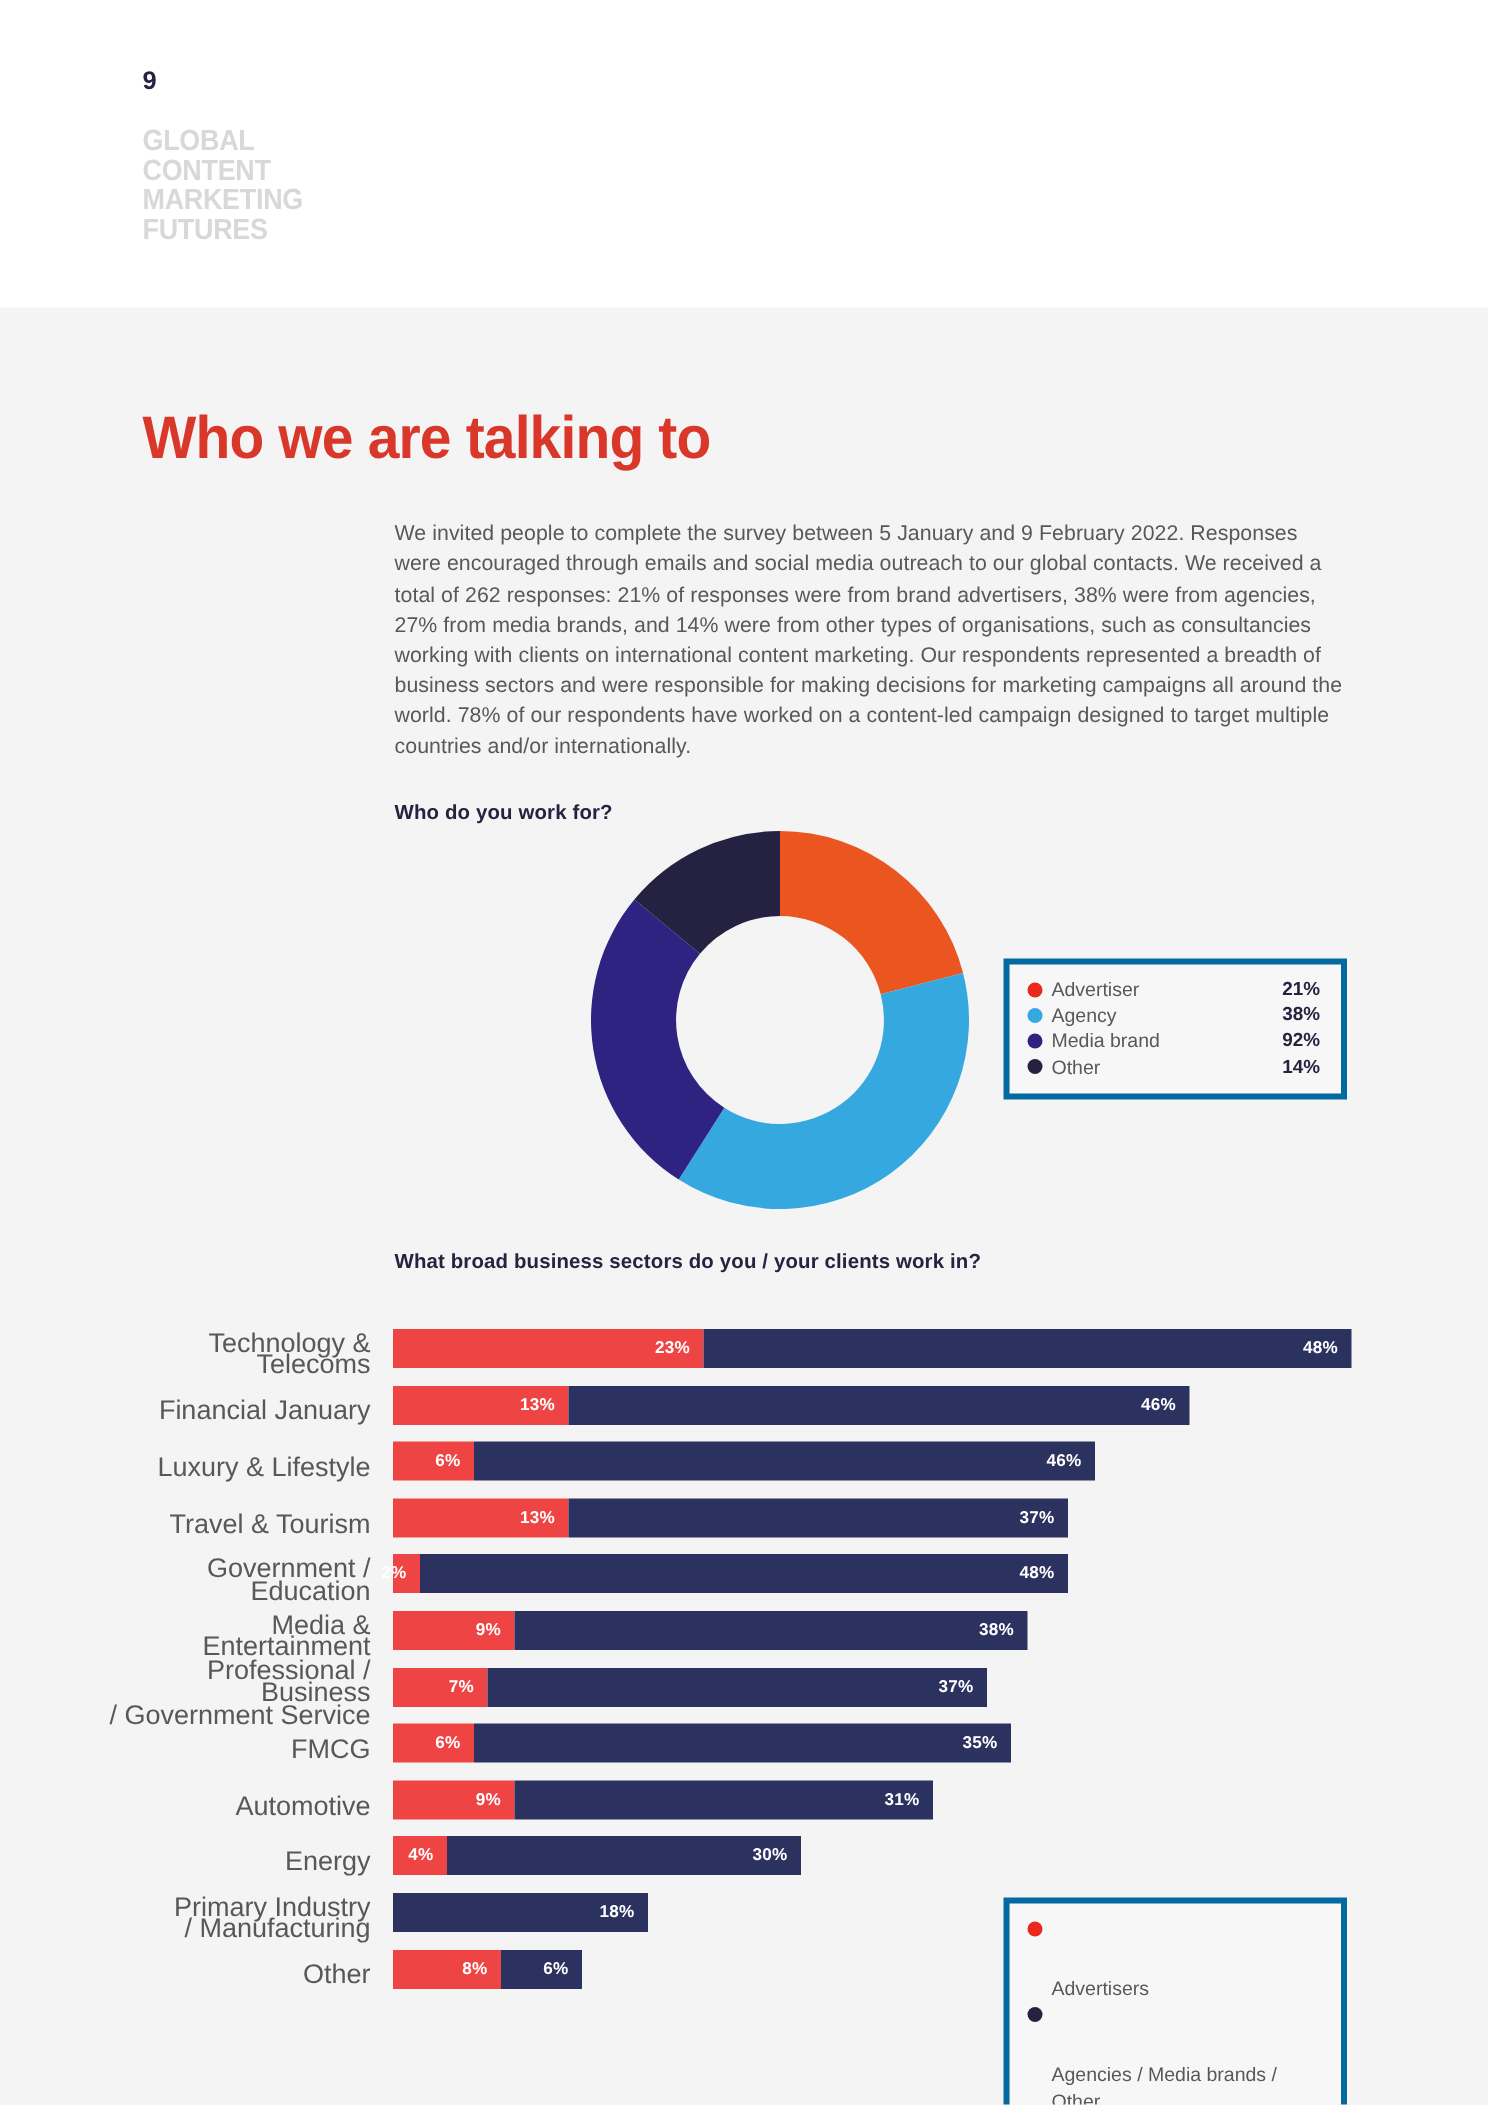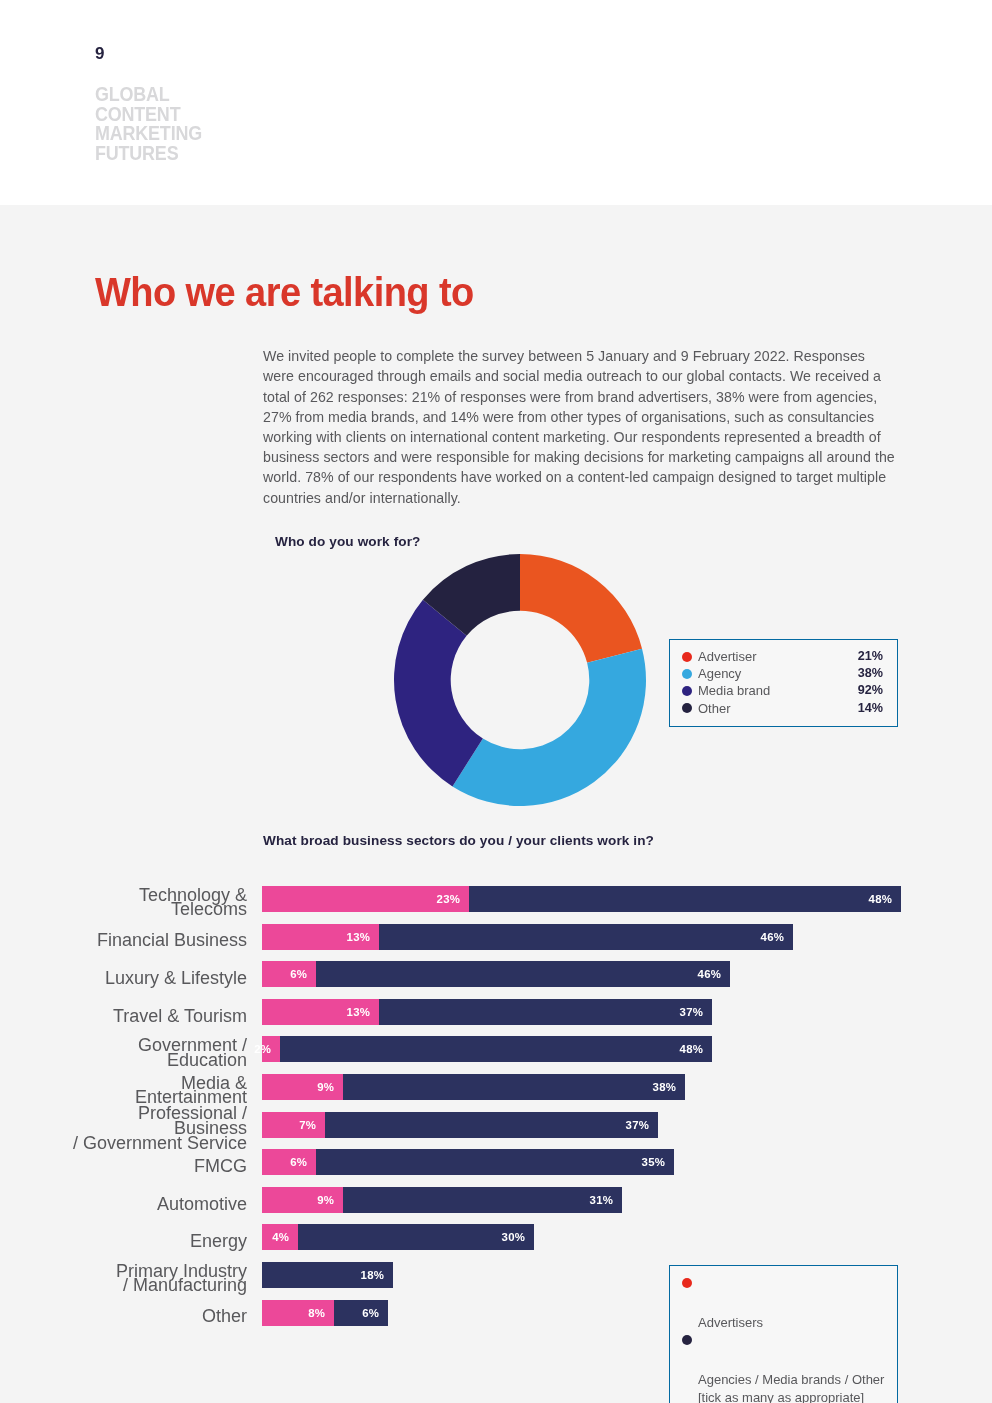--- a/index.html
+++ b/index.html
@@ -76,38 +76,38 @@
 
   
   .section-heading {
     position: absolute;
     font-size: 13.6px;
     font-weight: bold;
     color: #262340;
     letter-spacing: 0.1px;
     white-space: nowrap;
   }
-  #donut-heading { left: 263px; top: 534px; margin-left: 12px; }
+  #donut-heading { left: 263px; top: 534px; }
   #bars-heading  { left: 263px; top: 833px; }
 
   
   .donut-wrap {
     position: absolute;
     left: 392px;
     top: 552px;
     width: 256px;
     height: 256px;
   }
   .donut-svg { display: block; width: 256px; height: 256px; }
 
   
   .legend-box {
     position: absolute;
     background: #f7f7f7;
-    border: 1px solid #0369a1;
+    border: 4px solid #0369a1;
   }
   #donut-legend {
     left: 669px;
     top: 639px;
     width: 229px;
     padding: 8px 14px 9px 12px;
   }
   .legend-row {
     display: flex;
     align-items: center;
@@ -173,21 +173,21 @@
     display: flex;
     align-items: stretch;
   }
   .seg {
     position: relative;
     height: 26px;
     display: flex;
     align-items: center;
     justify-content: flex-end;
   }
-  .seg-adv { background: #ec4899; }
+  .seg-adv { background: #ef4444; }
   .seg-agc { background: #2c325f; }
   .seg-val {
     color: #ffffff;
     font-size: 11.4px;
     font-weight: bold;
     padding-right: 9px;
     letter-spacing: 0.2px;
     white-space: nowrap;
   }
 </style>
@@ -255,21 +255,21 @@
         <div class="seg seg-adv" style="width: 207px;">
           <span class="seg-val">23%</span>
         </div>
         <div class="seg seg-agc" style="width: 432px;">
           <span class="seg-val">48%</span>
         </div>
       </div>
     </div>
     <div class="bar-row">
       <div class="bar-label">
-        <div>Financial Business</div>
+        <div>Financial January</div>
       </div>
       <div class="bar-track">
         <div class="seg seg-adv" style="width: 117px;">
           <span class="seg-val">13%</span>
         </div>
         <div class="seg seg-agc" style="width: 414px;">
           <span class="seg-val">46%</span>
         </div>
       </div>
     </div>
@@ -377,21 +377,21 @@
           <span class="seg-val">30%</span>
         </div>
       </div>
     </div>
     <div class="bar-row">
       <div class="bar-label">
         <div>Primary Industry</div>
         <div>/ Manufacturing</div>
       </div>
       <div class="bar-track">
-        <div class="seg seg-agc" style="width: 131px; justify-content: flex-end;">
+        <div class="seg seg-agc" style="width: 170px; justify-content: flex-end;">
           <span class="seg-val">18%</span>
         </div>
       </div>
     </div>
     <div class="bar-row">
       <div class="bar-label">
         <div>Other</div>
       </div>
       <div class="bar-track">
         <div class="seg seg-adv" style="width: 72px;">

